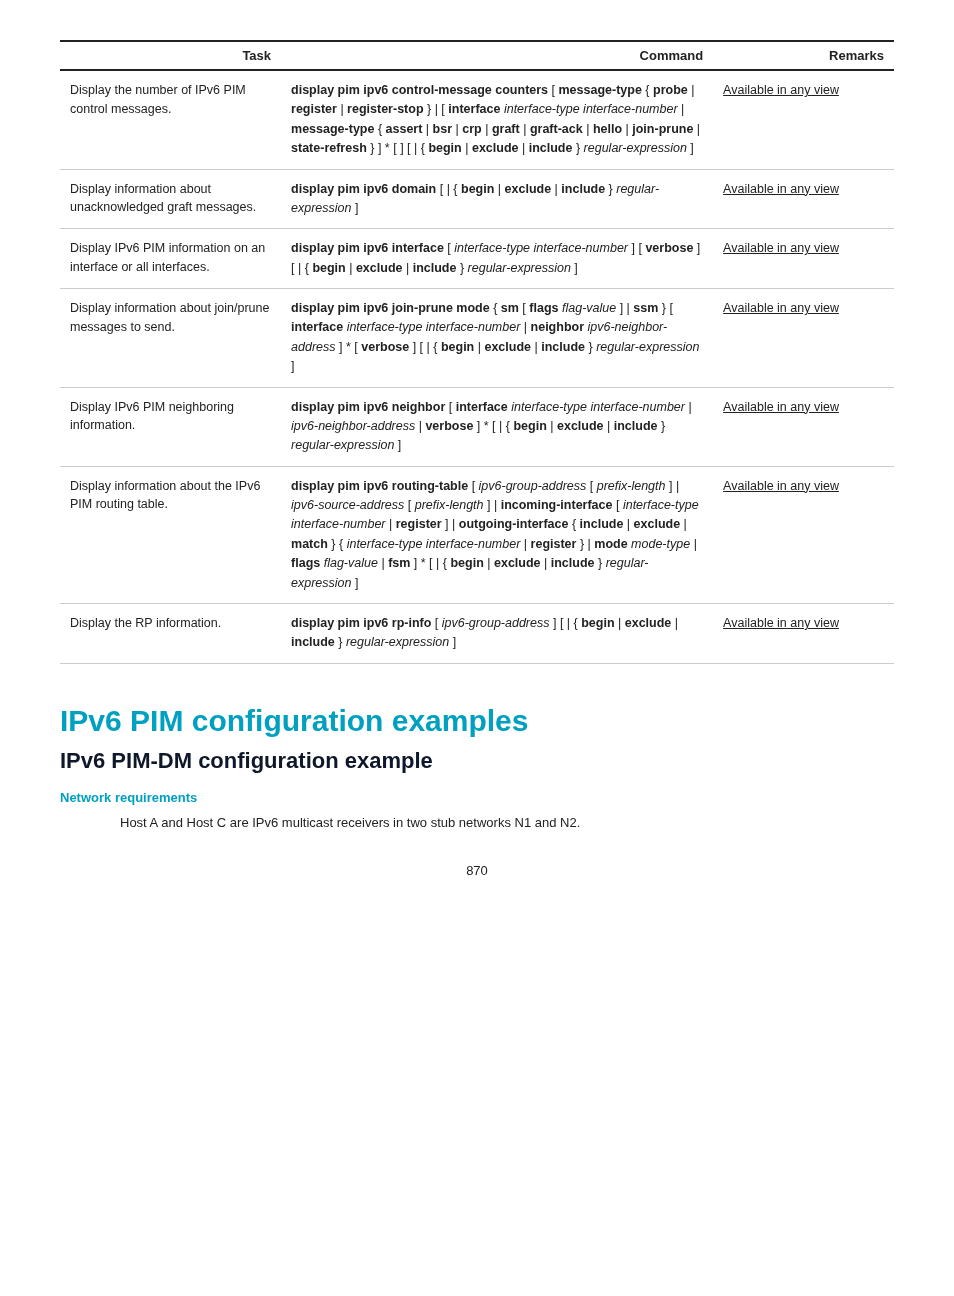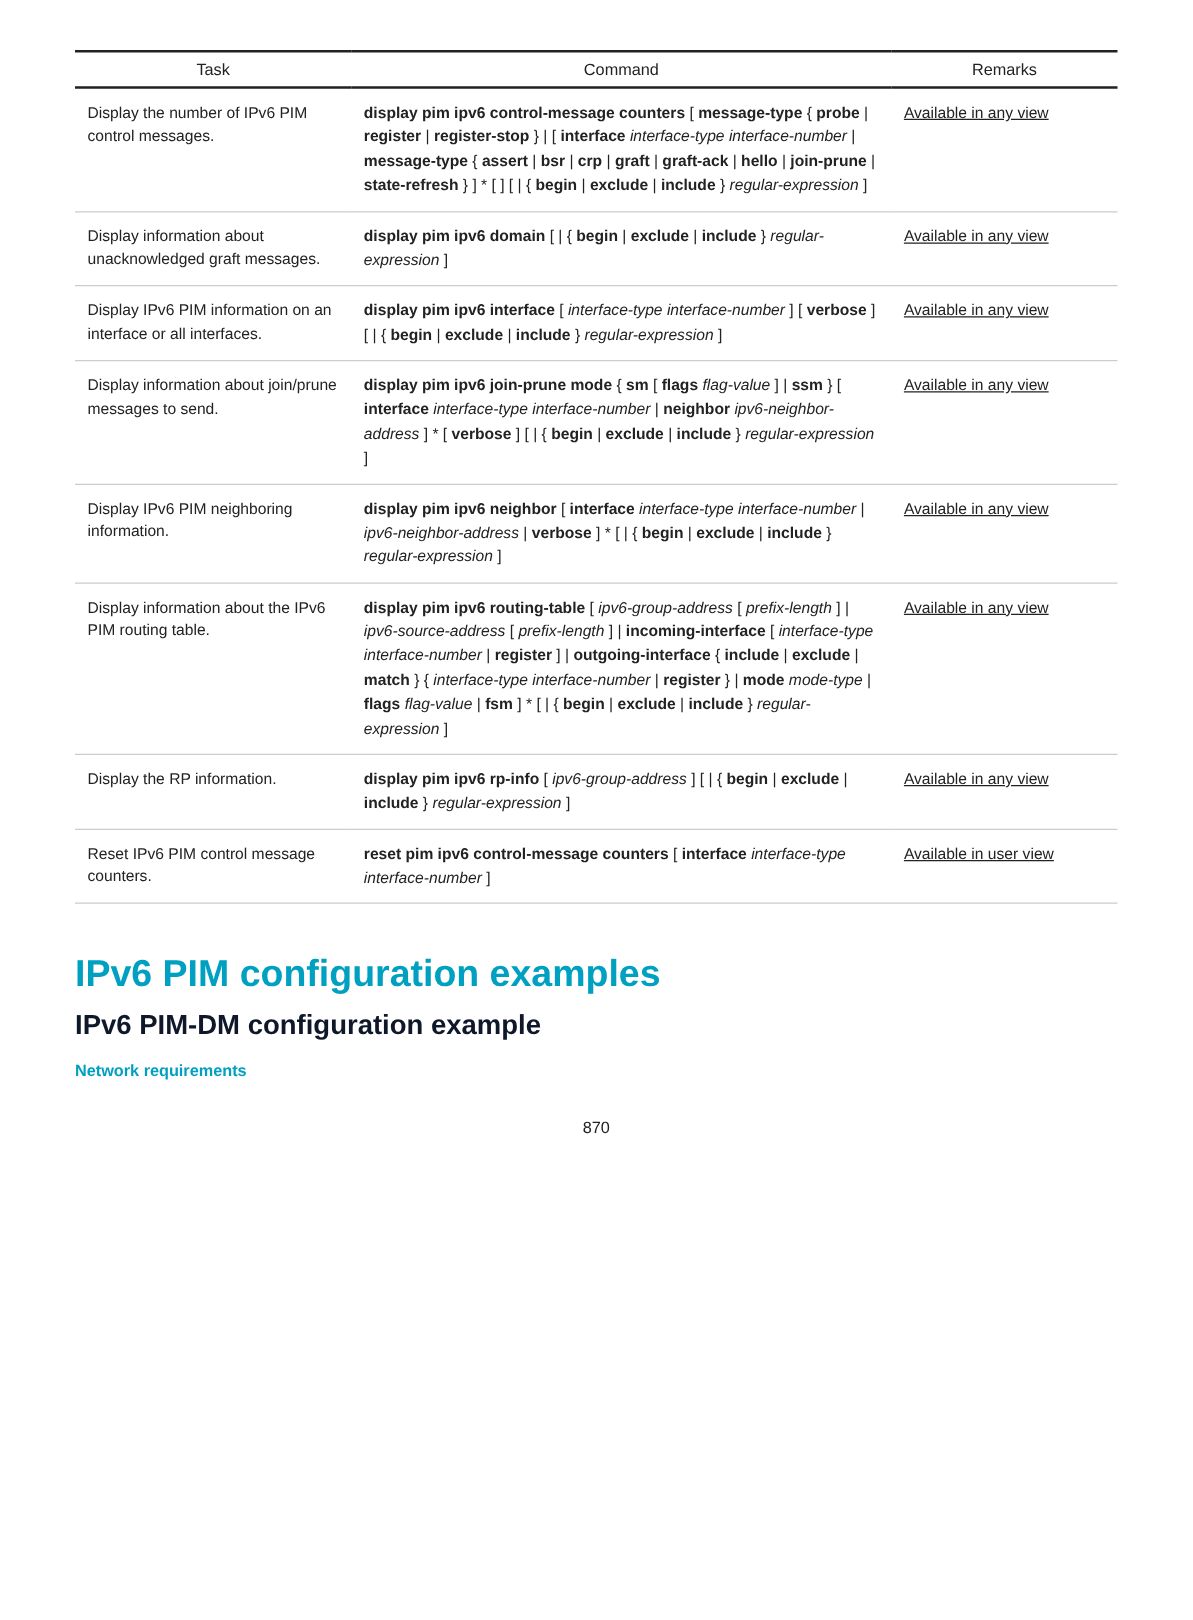--- a/index.html
+++ b/index.html
@@ -17,22 +17,22 @@
       width: 100%;
       border-collapse: collapse;
       margin-bottom: 40px;
     }
     thead tr {
       border-top: 2px solid #222;
       border-bottom: 2px solid #222;
     }
     thead th {
       padding: 6px 10px;
-      text-align: center;
-      font-weight: normal;
+      text-align: right;
+      font-weight: bold;
       font-size: 13px;
     }
     tbody tr {
       border-bottom: 1px solid #ccc;
       vertical-align: top;
     }
     tbody td {
       padding: 10px 10px;
       font-size: 12.5px;
       line-height: 1.5;
@@ -133,29 +133,25 @@
       <tr>
         <td class="task-col">Display information about the IPv6 PIM routing table.</td>
         <td class="command-col cmd"><span class="cmd-bold">display pim ipv6 routing-table</span> [ <span class="cmd-italic">ipv6-group-address</span> [ <span class="cmd-italic">prefix-length</span> ] | <span class="cmd-italic">ipv6-source-address</span> [ <span class="cmd-italic">prefix-length</span> ] | <span class="cmd-bold">incoming-interface</span> [ <span class="cmd-italic">interface-type interface-number</span> | <span class="cmd-bold">register</span> ] | <span class="cmd-bold">outgoing-interface</span> { <span class="cmd-bold">include</span> | <span class="cmd-bold">exclude</span> | <span class="cmd-bold">match</span> } { <span class="cmd-italic">interface-type interface-number</span> | <span class="cmd-bold">register</span> } | <span class="cmd-bold">mode</span> <span class="cmd-italic">mode-type</span> | <span class="cmd-bold">flags</span> <span class="cmd-italic">flag-value</span> | <span class="cmd-bold">fsm</span> ] * [ | { <span class="cmd-bold">begin</span> | <span class="cmd-bold">exclude</span> | <span class="cmd-bold">include</span> } <span class="cmd-italic">regular-expression</span> ]</td>
         <td class="remarks-col">Available in any view</td>
       </tr>
       <tr>
         <td class="task-col">Display the RP information.</td>
         <td class="command-col cmd"><span class="cmd-bold">display pim ipv6 rp-info</span> [ <span class="cmd-italic">ipv6-group-address</span> ] [ | { <span class="cmd-bold">begin</span> | <span class="cmd-bold">exclude</span> | <span class="cmd-bold">include</span> } <span class="cmd-italic">regular-expression</span> ]</td>
         <td class="remarks-col">Available in any view</td>
       </tr>
-      <tr>
-        <td class="task-col">Reset IPv6 PIM control message counters.</td>
-        <td class="command-col cmd"><span class="cmd-bold">reset pim ipv6 control-message counters</span> [ <span class="cmd-bold">interface</span> <span class="cmd-italic">interface-type interface-number</span> ]</td>
-        <td class="remarks-col">Available in user view</td>
-      </tr>
     </tbody>
 </table>
 
 <div>
   <h1 class="section-title">IPv6 PIM configuration examples</h1>
   <h2 class="subsection-title">IPv6 PIM-DM configuration example</h2>
   <p class="network-req-title">Network requirements</p>
   <div class="indent-block">
+    <p class="paragraph">Host A and Host C are IPv6 multicast receivers in two stub networks N1 and N2.</p>
   </div>
 </div>
 
 <div class="page-number">870</div>
 
 </body></html>

